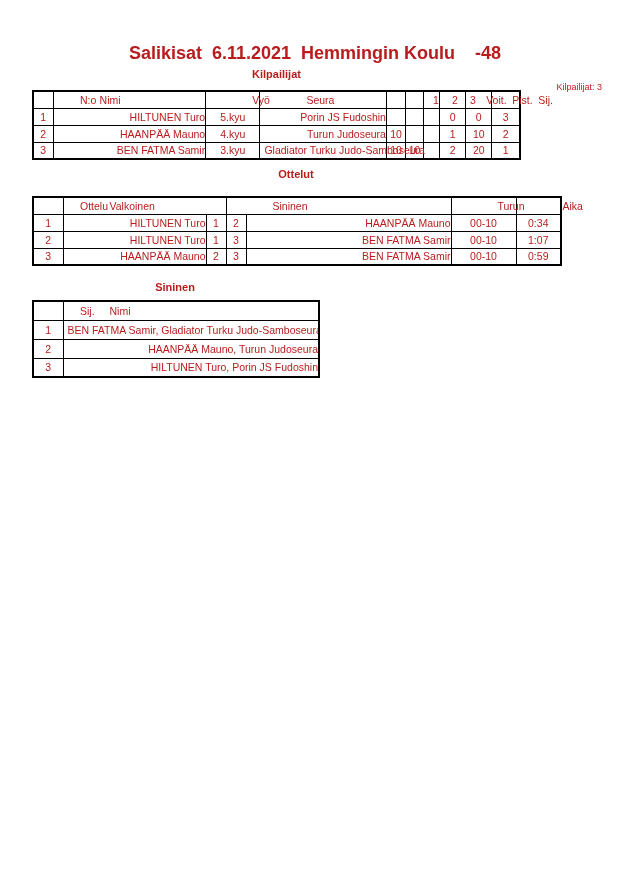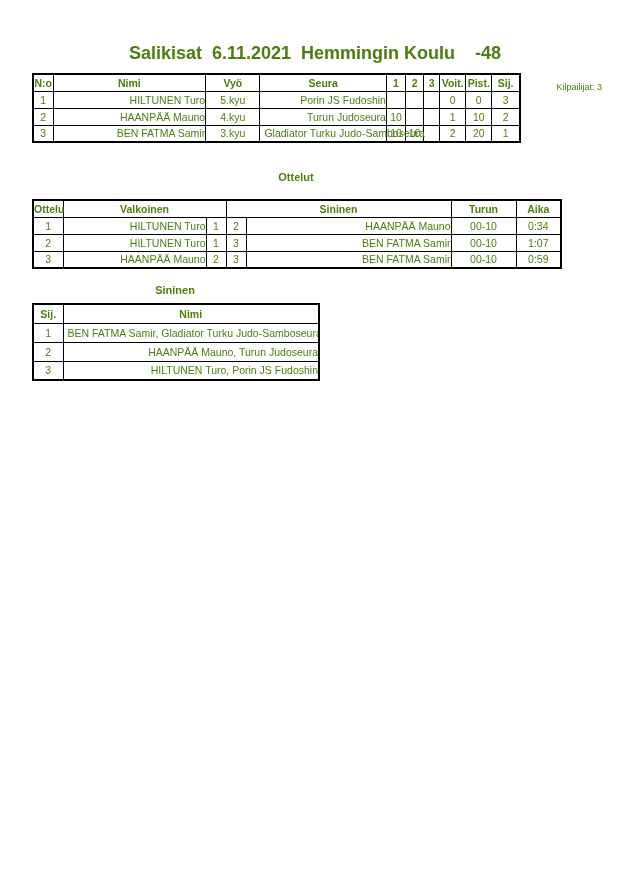--- a/index.html
+++ b/index.html
@@ -2,21 +2,21 @@
 <html><head>
 <meta charset="utf-8">
 <style>
   * { box-sizing: border-box; }
   html, body { margin: 0; padding: 0; background: #ffffff; }
   .page {
     position: relative;
     width: 630px;
     height: 891px;
     background: #ffffff;
-    color: #4d7c0f;
+    color: #b91c1c;
     font-family: "Liberation Sans", sans-serif;
     overflow: hidden;
   }
   .title {
     margin-top: 42px;
     text-align: center;
     font-size: 18px;
     font-weight: bold;
     white-space: pre;
     line-height: 22px;
@@ -28,54 +28,55 @@
     font-size: 9px;
   }
   .section { margin-left: 32px; }
   .sec-title {
     font-size: 11px;
     font-weight: bold;
     text-align: center;
     line-height: 13px;
   }
   .sec-title.t1 { margin-top: 4px; width: 489px; }
-  .sec-title.t2 { margin-top: 28px; width: 528px; }
+  .sec-title.t2 { margin-top: 8px; width: 528px; }
   .sec-title.t3 { margin-top: 15px; width: 286px; text-align: center; }
   table {
     border-collapse: collapse;
     table-layout: fixed;
     border: 2px solid #000;
   }
   #tbl-competitors { width: 489px; margin-top: 9px; }
   #tbl-matches     { width: 528px; margin-top: 15px; }
   #tbl-results     { width: 286px; margin-top: 6px; }
   th, td {
     border: 1px solid #000;
     font-size: 10.5px;
     height: 17px;
     padding: 0;
     vertical-align: middle;
     overflow: visible;
   }
   #tbl-results th, #tbl-results td { height: 19px; }
-  th { font-weight: bold; text-align: center; }
+  th { font-weight: normal; text-align: left; padding-left: 46px; }
   .al { text-align: right; padding-left: 4px; }
   .ac { text-align: center; }
   .nowrap { white-space: nowrap; }
   .clip { overflow: hidden; white-space: nowrap; margin-top: 15px; }
 </style>
 </head>
 <body>
 
 <div class="page">
 
   <div class="title">Salikisat  6.11.2021  Hemmingin Koulu    -48</div>
   <div class="count-note">Kilpailijat: 3</div>
 
   <div class="section">
+    <div class="sec-title t1">Kilpailijat</div>
     <table id="tbl-competitors">
       <colgroup>
         <col style="width:20px">
           <col style="width:152px">
           <col style="width:54px">
           <col style="width:126px">
         <col style="width:19px">
           <col style="width:18px">
           <col style="width:16px">
         <col style="width:26px">

